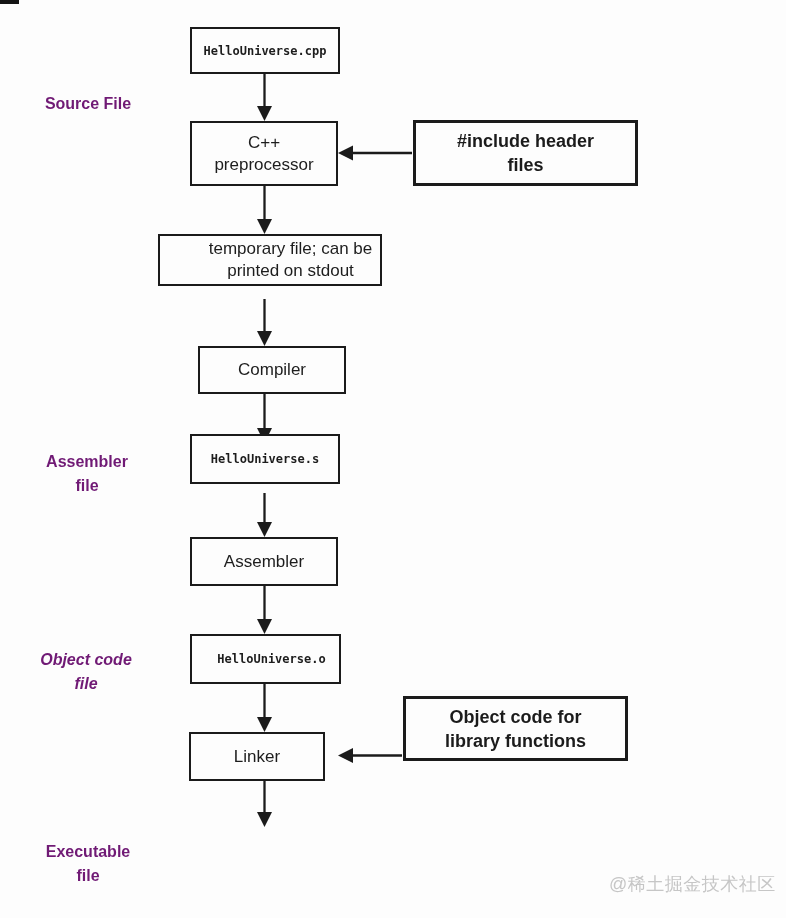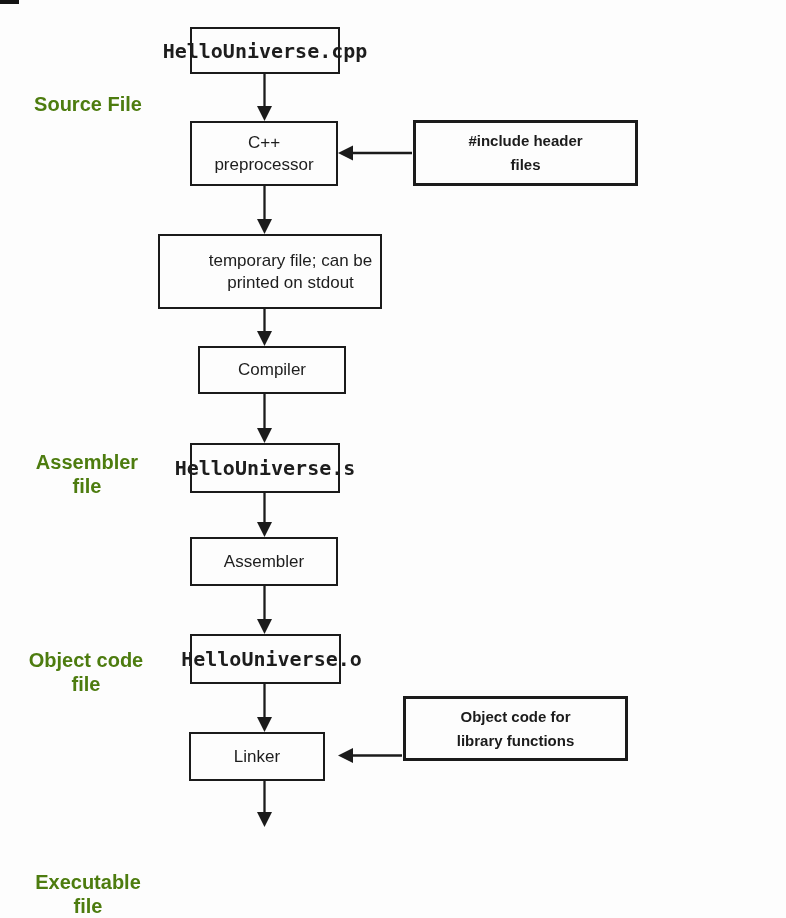--- a/index.html
+++ b/index.html
@@ -35,45 +35,45 @@
     justify-content: center;
     text-align: center;
     white-space: pre-line;
     font-size: 17px;
     line-height: 22px;
     color: #1d1d1d;
   }
   .flow-box.mono {
     font-family: "DejaVu Sans Mono", monospace;
     font-weight: bold;
-    font-size: 20px;
+    font-size: 12px;
     letter-spacing: 0px;
   }
   .input-box {
     position: absolute;
     border: 3px solid var(--ink);
     background: var(--bg);
     display: flex;
     align-items: center;
     justify-content: center;
     text-align: center;
     white-space: pre-line;
-    font-size: 15px;
+    font-size: 18px;
     font-weight: bold;
     line-height: 24px;
   }
   .stage-label {
     position: absolute;
     width: 146px;
     text-align: center;
     font-weight: bold;
-    font-size: 20px;
+    font-size: 16px;
     line-height: 24px;
     white-space: pre-line;
-    color: #4d7c0f;
+    color: #701a75;
   }
   .watermark {
     position: absolute;
     left: 609px;
     top: 872px;
     width: 170px;
     font-size: 18px;
     color: var(--watermark);
     letter-spacing: 0.5px;
   }
@@ -130,44 +130,45 @@
       <line x1="402" y1="755.5" x2="351" y2="755.5"></line>
       <polygon points="353,748 353,763 338,755.5"></polygon>
     </g>
   </svg>
 
   <div class="crop-artifact"></div>
 
   <div class="stage-label" style="left:15px; top:92px;">Source File</div>
   <div class="stage-label" style="left:14px; top:450px;">Assembler
 file</div>
-  <div class="stage-label" style="left:13px; top:648px;">Object code
+  <div class="stage-label" style="left:13px; top:648px;font-style:italic;">Object code
 file</div>
-  <div class="stage-label" style="left:15px; top:840px;margin-top:30px;">Executable
+  <div class="stage-label" style="left:15px; top:840px;">Executable
 file</div>
 
   <div class="flow-box mono" style="left:190px; top:27px; width:150px; height:47px;">HelloUniverse.cpp</div>
 
   <div class="flow-box" style="left:190px; top:121px; width:148px; height:65px;">C++
 preprocessor</div>
 
   <div class="input-box" style="left:413px; top:120px; width:225px; height:66px;">#include header
 files</div>
 
-  <div class="flow-box" style="left:158px; top:234px; width:224px; height:75px;padding-left:41px;">temporary file; can be
+  <div class="flow-box" style="left:158px; top:234px; width:224px; height:52px;padding-left:41px;">temporary file; can be
 printed on stdout</div>
 
   <div class="flow-box" style="left:198px; top:346px; width:148px; height:48px;">Compiler</div>
 
-  <div class="flow-box mono" style="left:190px; top:443px; width:150px; height:50px;">HelloUniverse.s</div>
+  <div class="flow-box mono" style="left:190px; top:434px; width:150px; height:50px;">HelloUniverse.s</div>
 
   <div class="flow-box" style="left:190px; top:537px; width:148px; height:49px;">Assembler</div>
 
   <div class="flow-box mono" style="left:190px; top:634px; width:151px; height:50px;padding-left:12px;">HelloUniverse.o</div>
 
   <div class="flow-box" style="left:189px; top:732px; width:136px; height:49px;">Linker</div>
 
   <div class="input-box" style="left:403px; top:696px; width:225px; height:65px;">Object code for
 library functions</div>
 
 
+  <div class="watermark">@稀土掘金技术社区</div>
 
 </div>
 
 </body></html>

